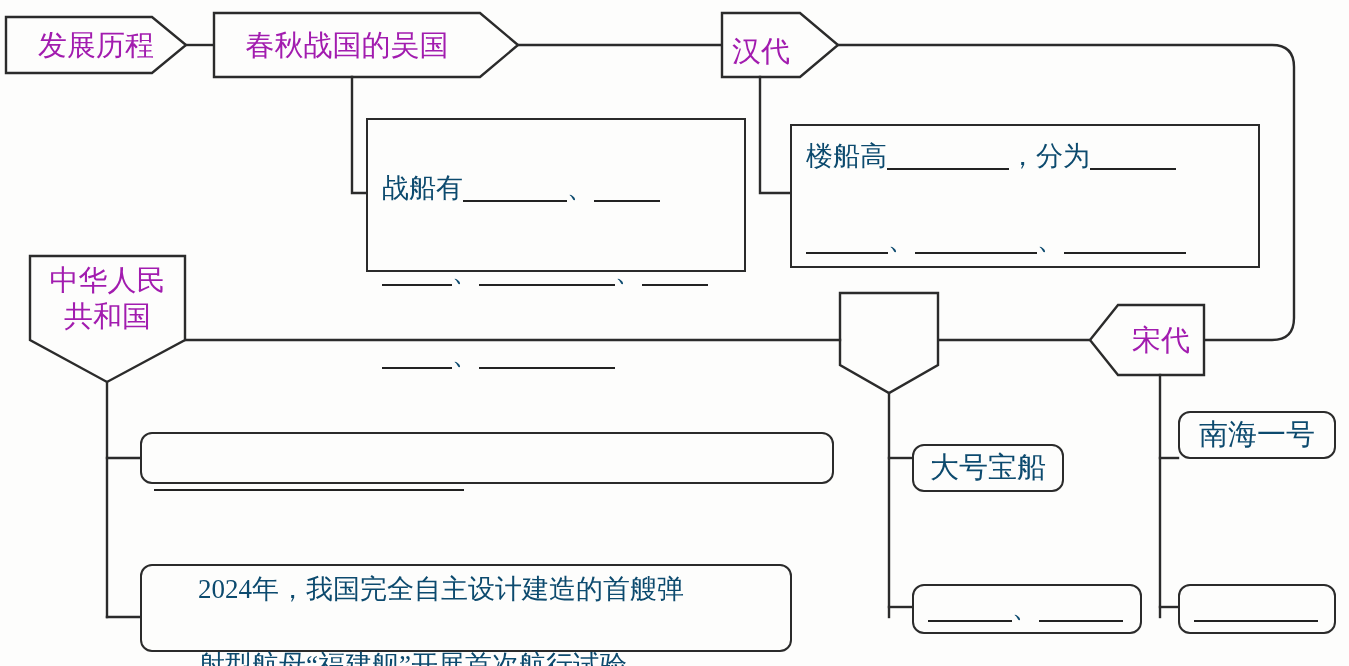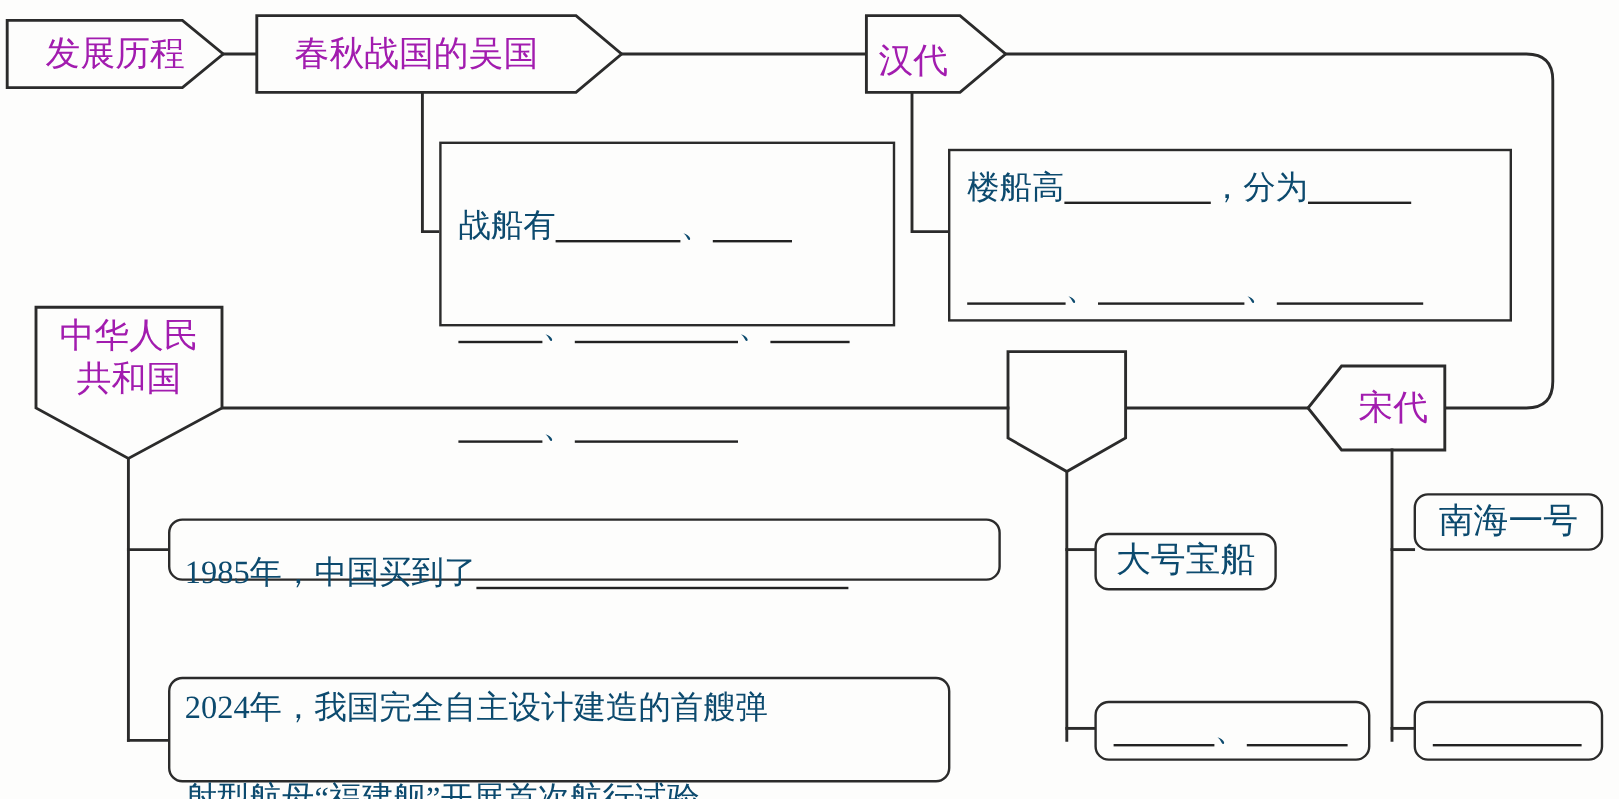--- a/index.html
+++ b/index.html
@@ -148,25 +148,25 @@
 
   <div class="node rect" style="left:790px;top:124px;width:470px;height:144px;align-items:flex-end;">
     <div class="blanktext">
       <span>楼船高</span><span class="bl" style="width:122px"></span><span>，分为</span><span class="bl" style="width:86px"></span><br>
       <span class="bl" style="width:82px"></span><span>、</span><span class="bl" style="width:122px"></span><span>、</span><span class="bl" style="width:122px"></span>
     </div>
   </div>
 
   <div class="node round" style="left:140px;top:432px;width:694px;height:52px;align-items:center;">
     <div class="leftpara">
-      <span>1985年，中国买到了</span><span class="bl" style="width:310px"></span>
+      <span class="bl" style="width:310px"></span>
     </div>
   </div>
 
-  <div class="node round" style="left:140px;top:564px;width:652px;height:88px;align-items:center;">
+  <div class="node round" style="left:140px;top:564px;width:652px;height:88px;align-items:center;padding-left:44px;">
     <div class="leftpara">
       <span>2024年，我国完全自主设计建造的首艘弹</span><br>
       <span>射型航母“福建舰”开展首次航行试验</span>
     </div>
   </div>
 
   <div class="node round fs28" style="left:912px;top:444px;width:152px;height:48px;">大号宝船</div>
 
   <div class="node round fs28" style="left:1178px;top:411px;width:158px;height:48px;">南海一号</div>
 

